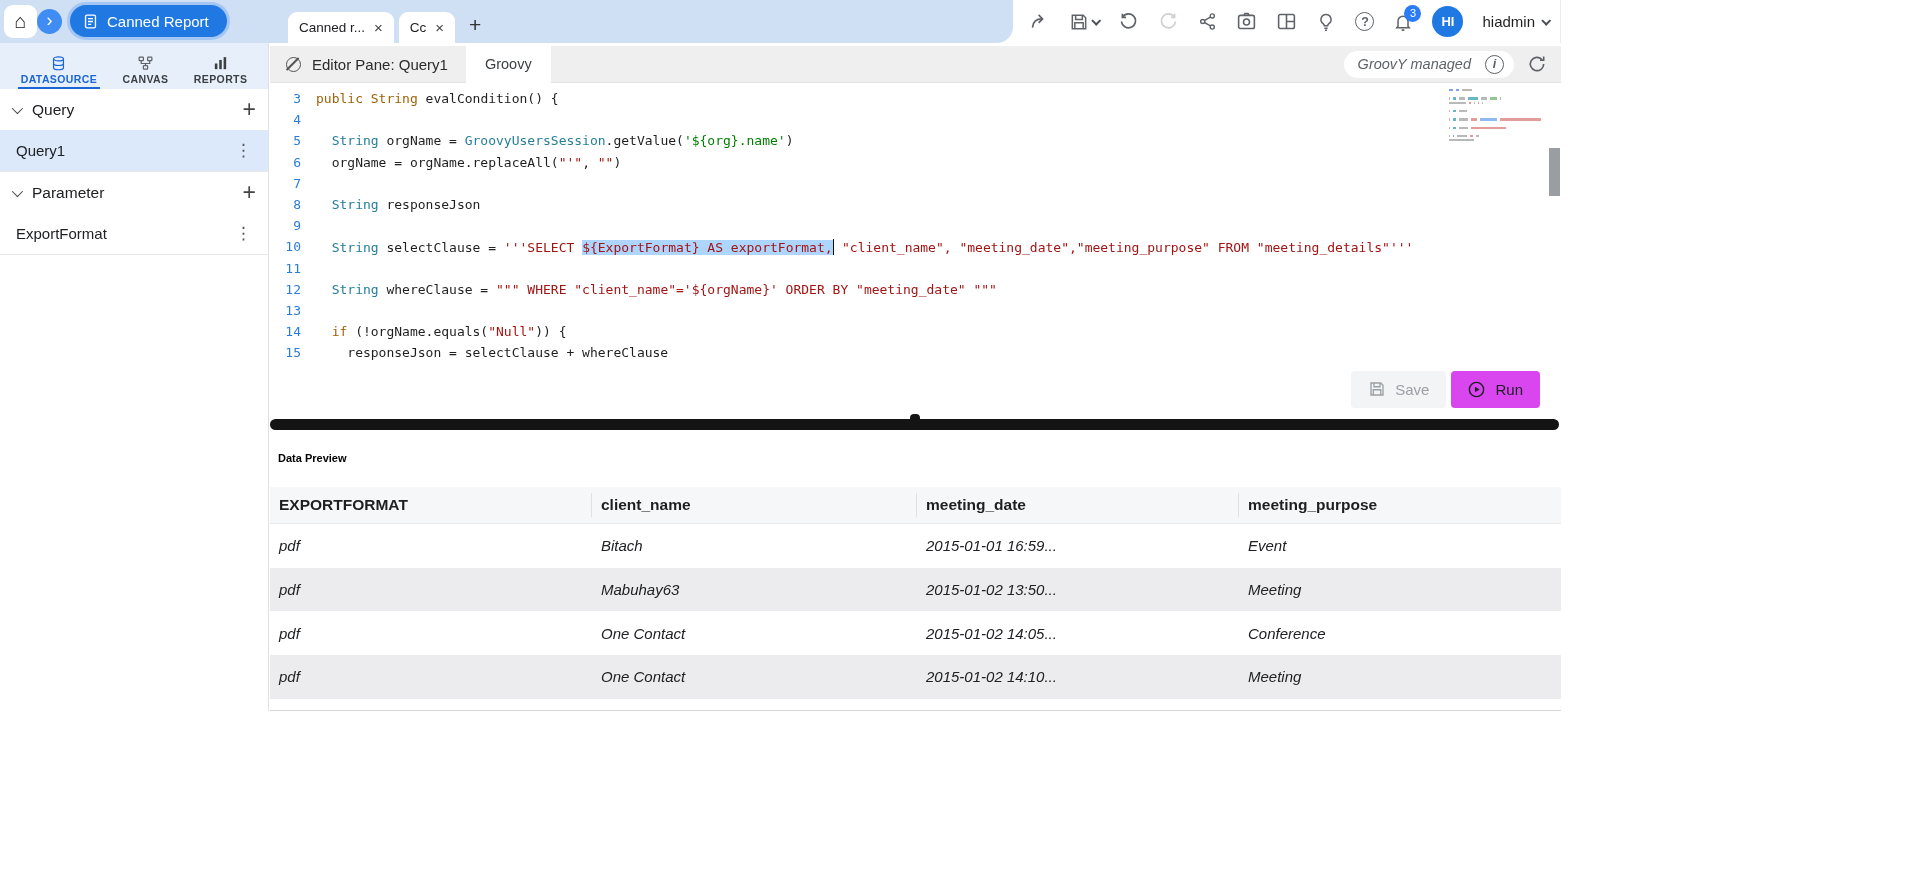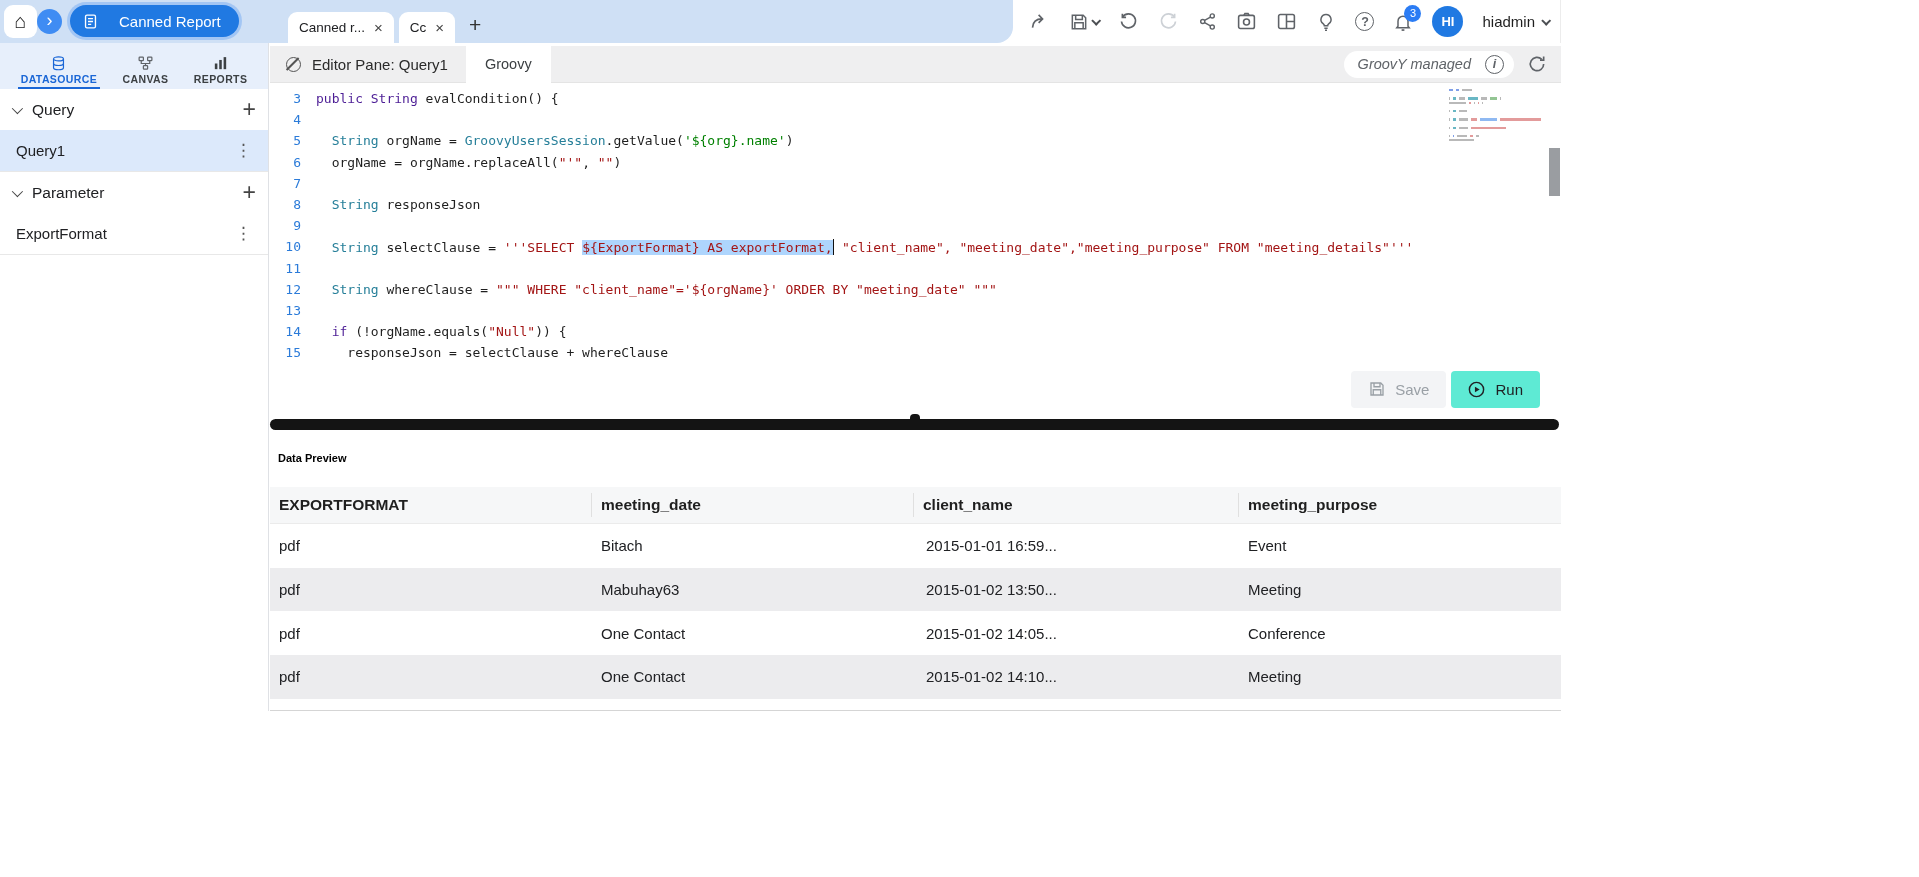--- a/index.html
+++ b/index.html
@@ -5,21 +5,21 @@
   * { margin:0; padding:0; box-sizing:border-box; }
   html,body { background:#fff; }
   body { font-family:"Liberation Sans", sans-serif; }
   .canvas { position:relative; width:1919px; height:877px; background:#fff; overflow:hidden; }
 
   
   .topbar { position:absolute; left:0; top:0; width:1561px; height:43px; background:#fff; border-right:1px solid #ececec; }
   .topbar-blue { position:absolute; left:0; top:0; width:1013px; height:43px; background:#cfe0f5; border-radius:0 0 16px 0; }
   .home-btn { position:absolute; left:4px; top:5px; width:33px; height:33px; background:#fff; border-radius:9px; display:flex; align-items:center; justify-content:center; font-size:20px; color:#222; cursor:pointer; }
   .chev-btn { position:absolute; left:37px; top:9px; width:25px; height:25px; background:#3f8cf3; color:#fff; border-radius:50%; display:flex; align-items:center; justify-content:center; font-size:18px; padding-bottom:2px; cursor:pointer; }
-  .app-pill { position:absolute; left:70px; top:5px; height:32px; background:#2079e2; border-radius:16px; color:#fff; display:flex; align-items:center; gap:20px; padding:0 18px 0 12px; font-size:15px; box-shadow:0 0 0 3px rgba(63,140,243,.30); }
+  .app-pill { position:absolute; left:70px; top:5px; height:32px; background:#2079e2; border-radius:16px; color:#fff; display:flex; align-items:center; gap:8px; padding:0 18px 0 12px; font-size:15px; box-shadow:0 0 0 3px rgba(63,140,243,.30); }
   .tabstrip { position:absolute; left:288px; top:12px; height:31px; display:flex; align-items:flex-end; gap:5px; }
   .tab { background:#fff; border-radius:9px 9px 0 0; height:31px; display:flex; align-items:center; padding:0 11px; font-size:13.5px; color:#202124; gap:9px; cursor:pointer; }
   .tab .x { color:#444; font-size:15px; }
   .newtab { margin-left:9px; font-size:21px; color:#333; align-self:center; padding-bottom:6px; cursor:pointer; }
 
   .topbar-icons { position:absolute; left:1025px; top:0; width:536px; height:43px; display:flex; align-items:center; justify-content:flex-end; gap:19px; padding-right:12px; }
   .tico { display:flex; align-items:center; cursor:pointer; }
   .save-group { display:flex; align-items:center; gap:3px; }
   .chev-down { display:inline-block; width:7px; height:7px; border-right:2px solid #4c4f53; border-bottom:2px solid #4c4f53; transform:rotate(45deg) translateY(-1px); }
   .help-ic, .info-ic { width:19px; height:19px; border:1.7px solid #5f6368; border-radius:50%; display:flex; align-items:center; justify-content:center; color:#5f6368; font-size:12.5px; font-weight:700; }
@@ -48,48 +48,48 @@
   .lang-tab { margin-left:18px; background:#fff; height:37px; display:flex; align-items:center; padding:0 19px; font-size:14.5px; color:#3c4043; cursor:pointer; }
   .managed-pill { margin-left:auto; background:#fff; border-radius:15px; height:27px; display:flex; align-items:center; gap:14px; padding:0 10px 0 14px; font-size:14.5px; color:#5f6368;font-style:italic; }
   .refresh-ic { margin:0 14px 0 13px; cursor:pointer; display:flex; }
 
   
   .code-area { position:absolute; left:270px; top:84px; width:1291px; height:277px; background:#fff; overflow:hidden; }
   .code-lines { padding-top:4px; }
   .code-line { display:flex; height:21.2px; align-items:center; }
   .line-num { width:31px; text-align:right; margin-right:15px; font-family:"DejaVu Sans Mono", monospace; font-size:13px; color:#2b7bd9; flex:none; }
   .line-code { font-family:"DejaVu Sans Mono", monospace; font-size:13px; white-space:pre; color:#1f1f1f; }
-  .tok-kw { color:#4c1d95; }
+  .tok-kw { color:#a16207; }
   .tok-type { color:#267f99; }
   .tok-str { color:#a31515; }
   .tok-grn { color:#008000;margin-top:40px; }
   .tok-p { color:#1f1f1f; }
   .tok-sel { color:#a31515; background:#aed5fd; }
   .caret { display:inline-block; width:1.6px; height:16px; background:#111; vertical-align:-3px; }
   .minimap { position:absolute; right:20px; top:5px; width:92px; }
   .mini-line { height:2.2px; margin-bottom:2px; font-size:0; white-space:nowrap; overflow:hidden; }
   .mini-line span { display:inline-block; height:2.2px; margin-right:3px; }
   .vscroll { position:absolute; right:1px; top:0; width:11px; height:100%; }
   .vthumb { position:absolute; top:64px; height:48px; width:11px; background:#9a9da1; }
 
   
   .btn-row { position:absolute; left:270px; top:361px; width:1291px; height:56px; background:#fff; display:flex; justify-content:flex-end; align-items:center; gap:5px; padding-right:21px; }
   .btn { display:flex; align-items:center; gap:9px; height:37px; border:none; border-radius:4px; font-size:15px; font-family:inherit; padding:0 17px; cursor:pointer; }
   .btn.save { background:#f3f4f6; color:#9aa0a6; }
-  .btn.run { background:#5eead4; color:#202124;padding-left:16px; }
+  .btn.run { background:#d946ef; color:#202124;padding-left:16px; }
   .splitter { position:absolute; left:270px; top:419px; width:1289px; height:11px; background:#141414; border-radius:8px; cursor:row-resize; }
   .splitter-dot { position:absolute; left:50%; top:-5px; width:10px; height:6px; background:#141414; border-radius:4px 4px 0 0; transform:translateX(-50%); }
 
   
   .pv-title { position:absolute; left:278px; top:452px; font-size:11px; font-weight:700; color:#000000; }
   .pv-table { position:absolute; left:270px; top:487px; width:1291px; }
   .pv-head { display:flex; height:37px; background:#f6f7f8; border-bottom:1px solid #ebebeb; align-items:center; }
   .th { font-size:15.5px; font-weight:700; color:#1f1f1f; padding-left:9px; height:24px; line-height:24px; border-right:1px solid #e0e0e0; }
   .th:last-child { border-right:none; }
-  .tr { display:flex; height:43.7px; align-items:center; background:#fff; }
+  .tr { display:flex; height:43.7px; align-items:center; background:#fff;font-style:italic; }
   .tr.alt { background:#ececee; }
   .td { font-size:15px; color:#202124; padding-left:9px; }
   .c0 { width:322px; } .c1 { width:325px; } .c2 { width:322px; } .c3 { width:318px; }
   .bottom-line { position:absolute; left:270px; top:710px; width:1291px; height:1px; background:#d5d5d5; }
 
   svg { display:block; }
 </style>
 </head>
 <body>
 
@@ -363,22 +363,22 @@
   </div>
 
   <div class="splitter">
       <div class="splitter-dot"></div>
     </div>
 
   <div class="pv-title">Data Preview</div>
   <div class="pv-table">
     <div class="pv-head">
         <div class="th c0">EXPORTFORMAT</div>
+        <div class="th c1">client_name</div>
         <div class="th c2">meeting_date</div>
-        <div class="th c1">client_name</div>
         <div class="th c3">meeting_purpose</div>
       </div>
     <div>
         <div class="tr">
           <div class="td c0">pdf</div>
           <div class="td c1">Bitach</div>
           <div class="td c2">2015-01-01 16:59...</div>
           <div class="td c3">Event</div>
         </div>
         <div class="tr alt">

